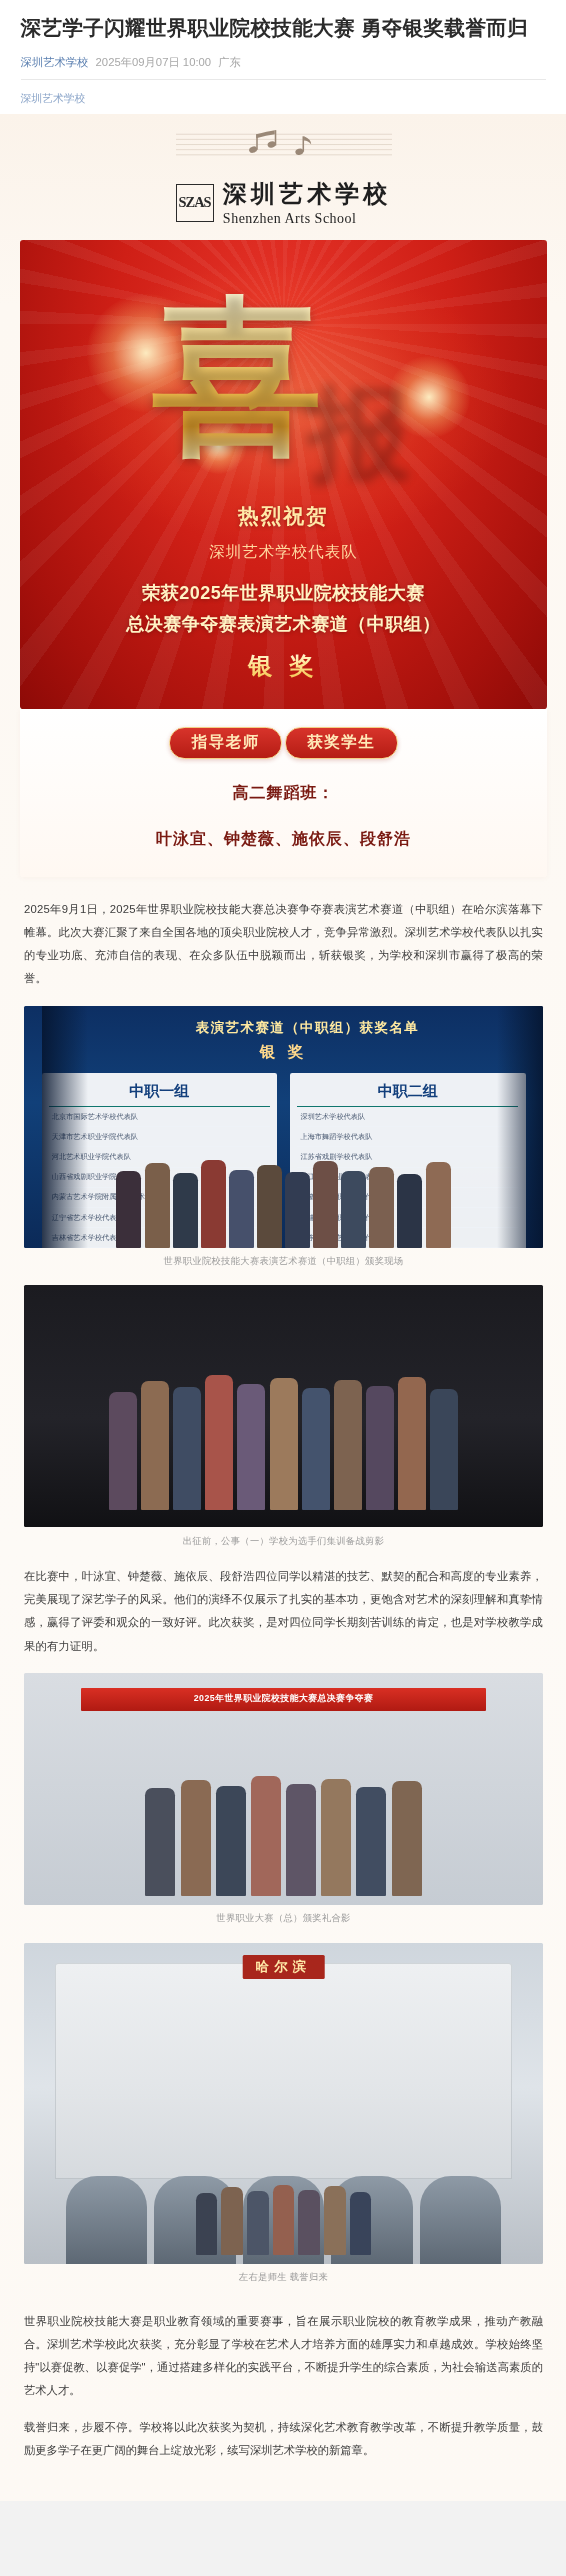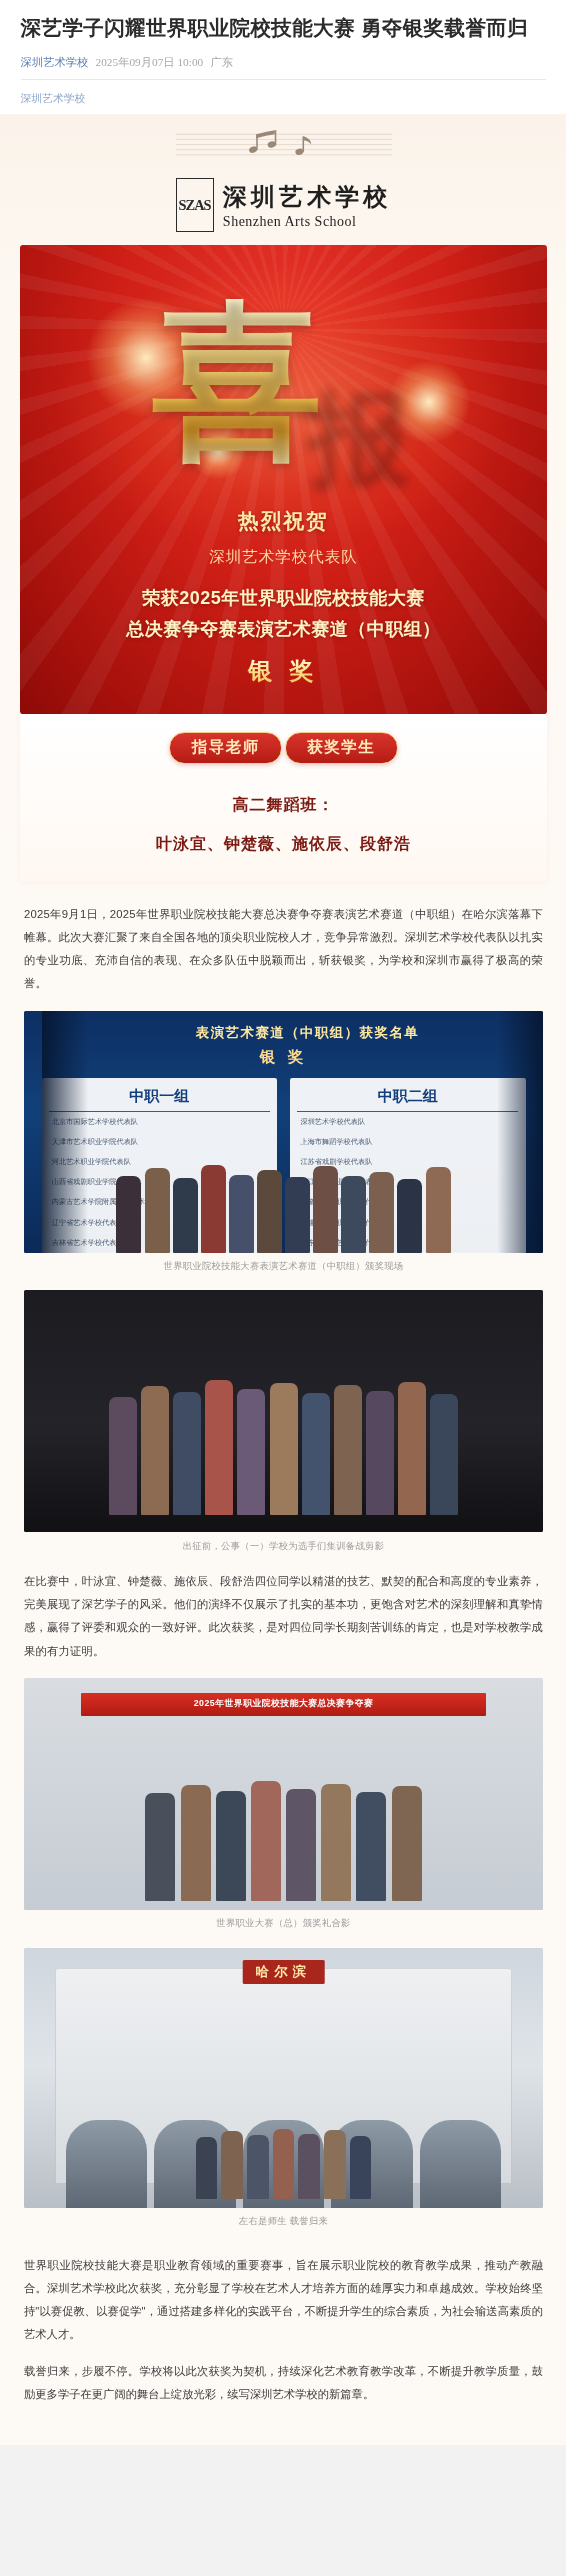--- a/index.html
+++ b/index.html
@@ -33,21 +33,21 @@
   }
   .wx-meta {
     margin-top: 11.3px;
     font-size: 11.3px;
     color: #9a9a9a;
     display: flex;
     align-items: center;
     gap: 7.2px;
   }
   .wx-meta .acct { color: #5a7fb0; }
-  .wx-meta .date { color: #a8a8a8; font-family: Liberation Serif, serif; }
+  .wx-meta .date { color: #a8a8a8; }
   .wx-meta .loc { color: #a8a8a8; }
   .wx-divider {
     height: 0.5px;
     background: #e8e8e8;
     margin: 9.3px 0 0 0;
   }
   .wx-subbar {
     padding: 7.2px 20.6px 8.2px 20.6px;
     font-size: 10.8px;
     color: #8aa4c8;
@@ -87,21 +87,21 @@
 
   
   .logo-row {
     display: flex;
     align-items: center;
     justify-content: center;
     gap: 9.3px;
     padding: 2.1px 0 13.4px 0;
   }
   .logo-mark {
-    width: 38px; height: 54px;
+    width: 38px; height: 38px;
     border: 1.5px solid #2b2b2b;
     display: flex; align-items: center; justify-content: center;
     font-size: 14.4px; font-weight: bold; letter-spacing: -1px;
     color: #2b2b2b;
     font-family: "Liberation Serif", serif;
   }
   .logo-text .cn {
     font-size: 24px;
     font-weight: bold;
     letter-spacing: 4.1px;
@@ -229,21 +229,21 @@
     box-shadow: 0 1.5px 4.1px rgba(150,30,20,.22);
   }
   .names {
     margin: 13.4px 0 20.6px 0;
     font-size: 17px;
     color: #7a1a12;
     letter-spacing: 1.5px;
     font-weight: bold;
   }
   .students {
-    margin-top: 26px;
+    margin-top: 19px;
     font-size: 16px;
     color: #7a1a12;
     line-height: 1.85;
     font-weight: bold;
     letter-spacing: 1px;
   }
 
   
   .article { padding: 20.6px 24px 0 24px; }
   p.para {
@@ -320,21 +320,21 @@
   .ph-banner .bn {
     width: 78%; margin: 0 auto 5.2px auto;
     background: linear-gradient(180deg,#d92f23,#b01a12);
     color: #fff; text-align: center;
     font-size: 8.8px; font-weight: bold; letter-spacing: 0.5px;
     padding: 5.2px 2.1px; border-radius: 1px;
   }
   .ph-banner .grp { display:flex; align-items:flex-end; justify-content:center; gap:5.2px; height: 180px;}
   
   .ph-station {
-    height: 260px;
+    height: 321px;
     background: linear-gradient(180deg,#cfd6dd 0%, #dfe4e9 45%, #b9bfc6 100%);
     position: relative;
   }
   .st-build {
     position:absolute; left:6%; right:6%; top: 20.6px; height: 216px;
     background: linear-gradient(180deg,#eef0f2 0%, #e2e5e8 60%, #d6dade 100%);
     border-radius: 3.1px 3.1px 0 0;
     box-shadow: inset 0 0 0 1px rgba(120,130,140,.25);
   }
   .st-sign {
@@ -416,21 +416,21 @@
           <div class="award-line">荣获2025年世界职业院校技能大赛</div>
           <div class="award-line">总决赛争夺赛表演艺术赛道（中职组）</div>
           <div class="silver">银 奖</div>
         </div>
       </div>
 
       <div class="credits">
         <div class="pill">指导老师</div>
         <div class="pill">获奖学生</div>
         <div class="students">高二舞蹈班：</div>
-        <div class="students" style="margin-top:10px">叶泳宜、钟楚薇、施依辰、段舒浩</div>
+        <div class="students" style="margin-top:17px">叶泳宜、钟楚薇、施依辰、段舒浩</div>
       </div>
 
       <div class="article">
 
         <p class="para">2025年9月1日，2025年世界职业院校技能大赛总决赛争夺赛表演艺术赛道（中职组）在哈尔滨落幕下帷幕。此次大赛汇聚了来自全国各地的顶尖职业院校人才，竞争异常激烈。深圳艺术学校代表队以扎实的专业功底、充沛自信的表现、在众多队伍中脱颖而出，斩获银奖，为学校和深圳市赢得了极高的荣誉。</p>
 
         <figure>
           <div class="photo ph-results">
             <div class="stage-l"></div>
             <div class="stage-r"></div>

